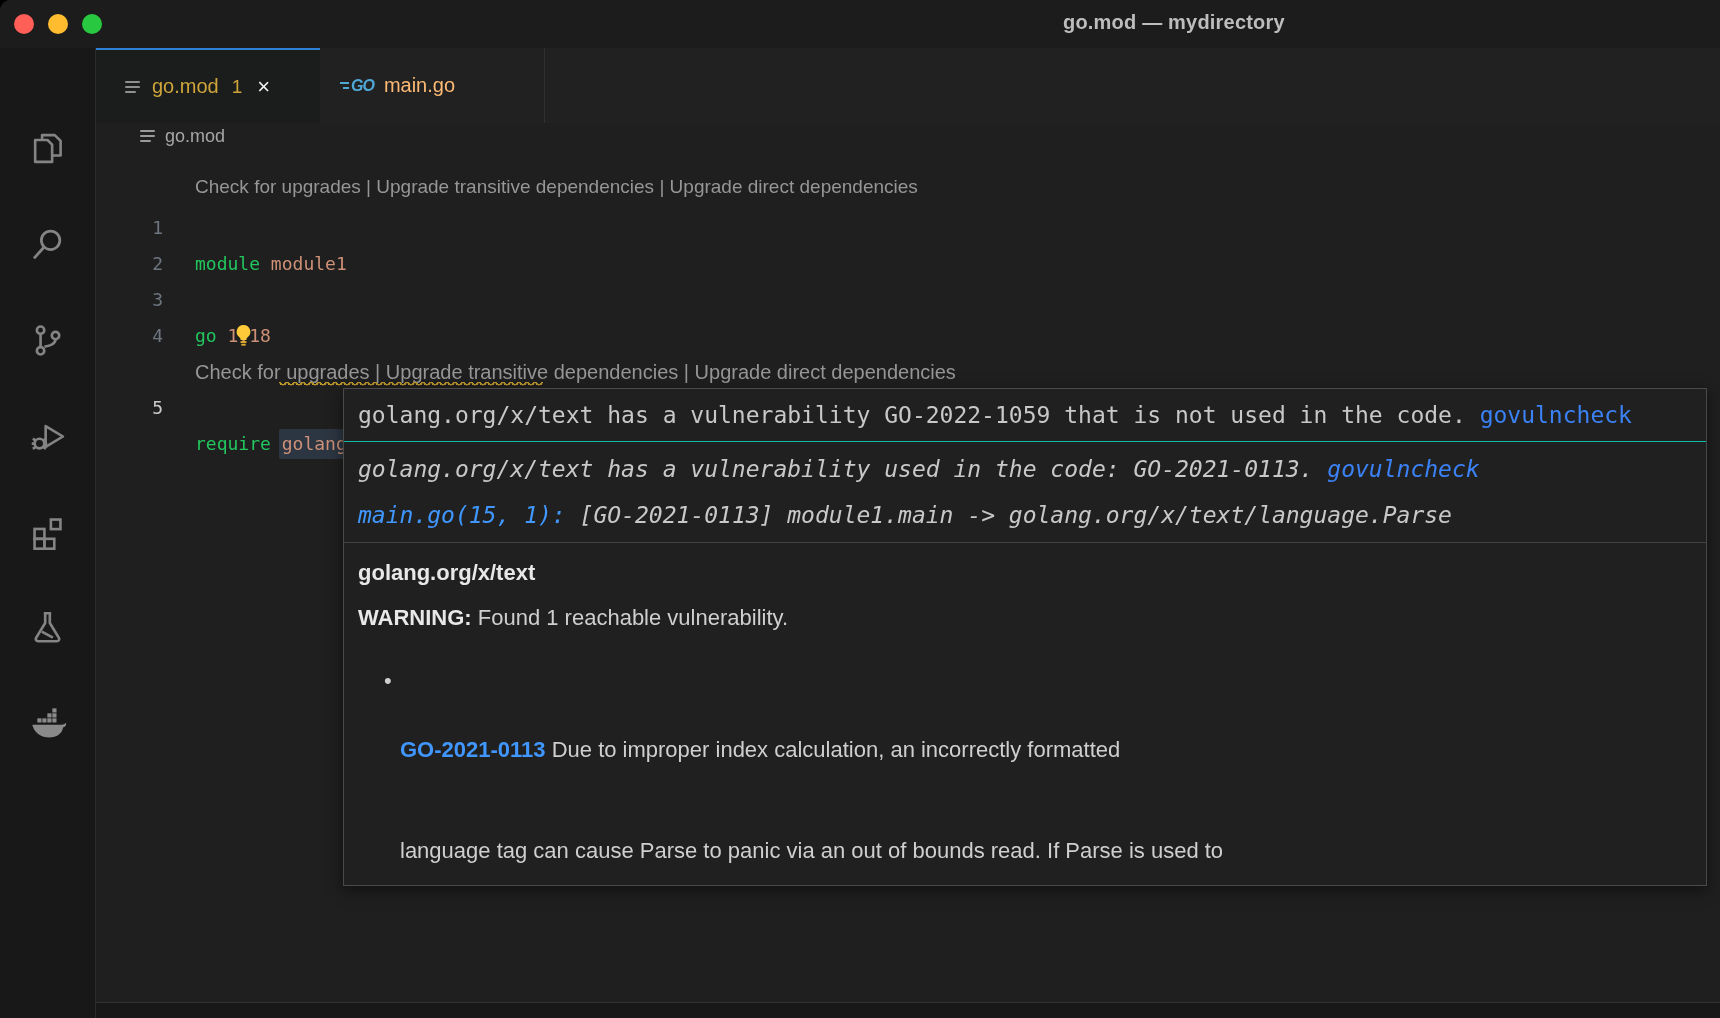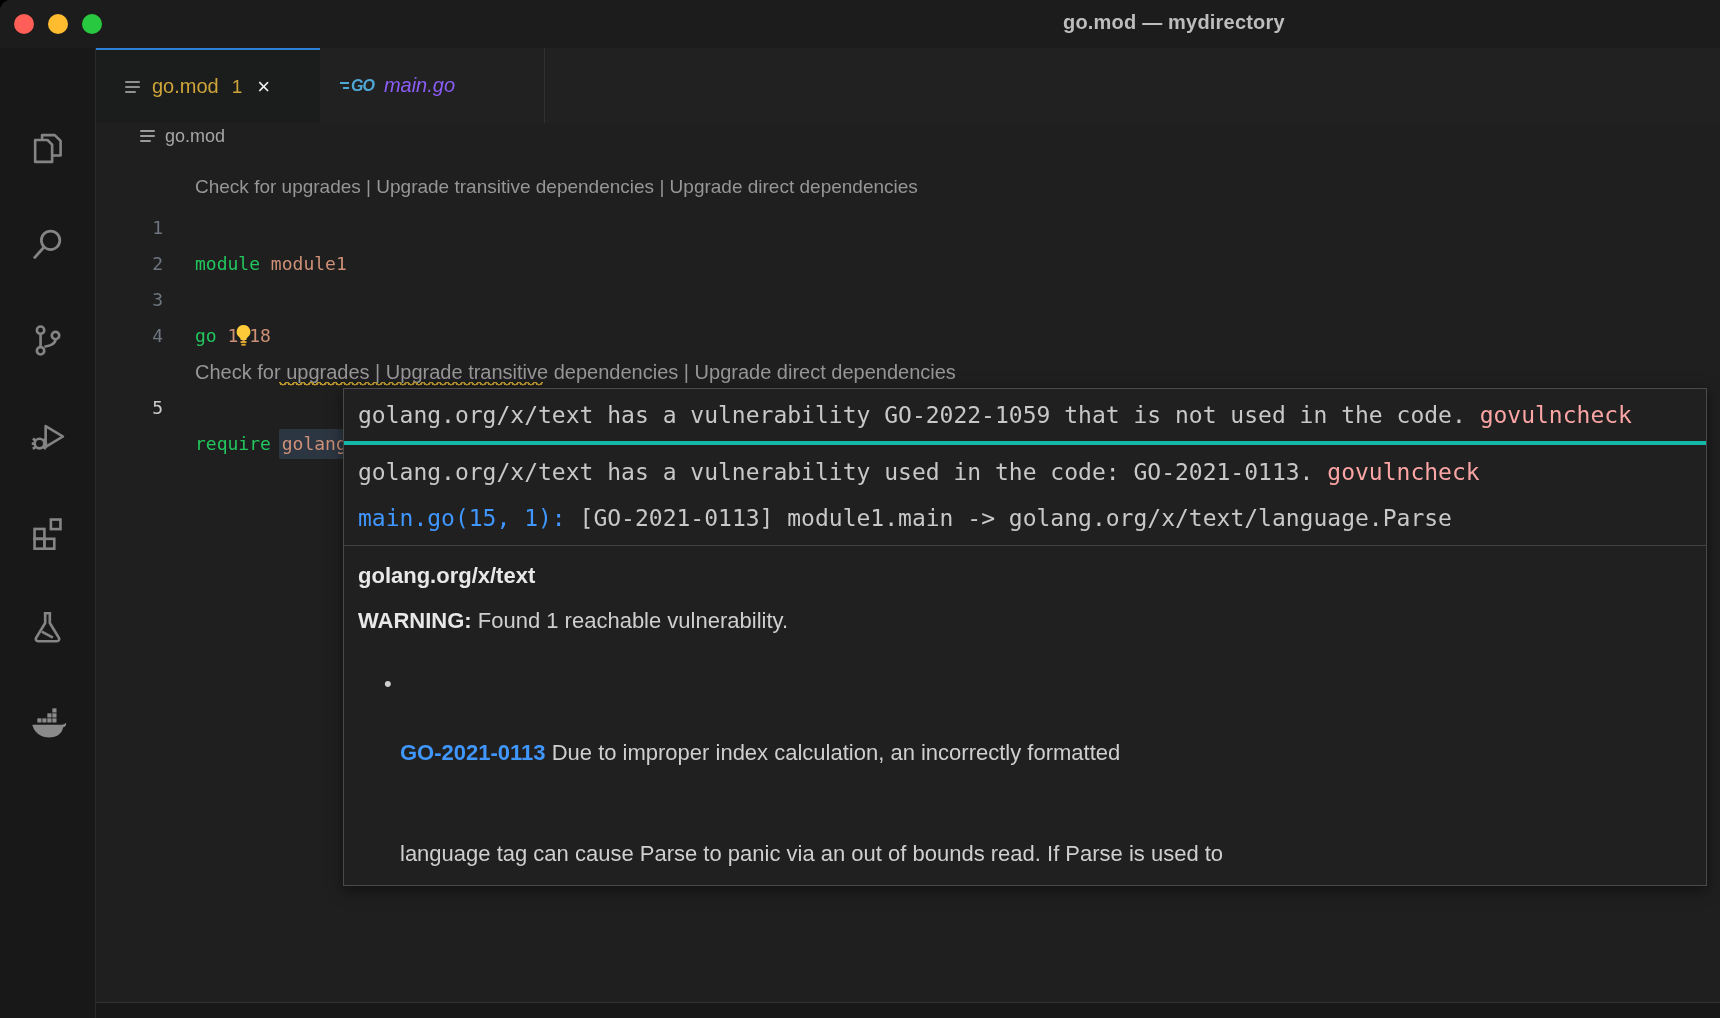--- a/index.html
+++ b/index.html
@@ -21,21 +21,21 @@
   .act-item { position:absolute; left:0; width:95px; height:72px; display:flex; align-items:center; justify-content:center; cursor:pointer; }
 
   
   .tabbar { position:absolute; top:48px; left:96px; right:0; height:75px; background:#212121; }
   .tab { position:absolute; top:0; height:75px; display:flex; align-items:center; }
   .tab-active { left:0; width:224px; background:#1b1c1c; border-top:2.5px solid #2f81d7; padding-left:29px; }
   .tab-inactive { left:224px; width:225px; background:#212121; border-right:1px solid #303030; padding-left:20px; }
   .tab-label { font-size:20px; color:#cda53a; margin-left:12px; }
   .tab-badge { font-size:19px; color:#cda53a; margin-left:13px; }
   .tab-close { font-size:22px; color:#f0f0f0; margin-left:15px; cursor:pointer; line-height:20px; }
-  .tab-label-preview { font-size:20px; font-style:italic; color:#8b5cf6; margin-left:10px; }
+  .tab-label-preview { font-size:20px; color:#fdba74; margin-left:10px; }
   .list-icon { display:inline-flex; flex-direction:column; gap:3px; }
   .list-icon i { display:block; height:2px; background:#8f8f8f; border-radius:1px; }
   .list-icon i:nth-child(1){ width:15px; }
   .list-icon i:nth-child(2){ width:15px; }
   .list-icon i:nth-child(3){ width:11px; }
   .go-icon { display:inline-flex; align-items:center; }
   .go-lines { display:inline-flex; flex-direction:column; gap:3px; margin-right:2px; }
   .go-lines i { display:block; height:2px; background:#4fa7d5; }
   .go-lines i:nth-child(1){ width:9px; }
   .go-lines i:nth-child(2){ width:6px; margin-left:3px; }
@@ -59,24 +59,24 @@
   .hl-range { background:rgba(86,130,180,.24); border-radius:2px; padding:4px 3px 5px 3px; margin:0 -3px; }
   .squiggle { position:absolute; left:182px; top:233px; width:264px; height:5px;
               background-image:radial-gradient(circle at 4px -0.5px, transparent 2.1px, #b8962e 2.3px, #b8962e 3.9px, transparent 4.1px);
               background-size:8px 5px; background-repeat:repeat-x; }
   .bulb-row { position:absolute; left:98px; top:5px; }
 
   
   .hover { position:absolute; left:343px; top:388px; width:1364px; height:498px; background:#202020;
            border:1px solid #4a4a4a; box-shadow:0 4px 14px rgba(0,0,0,.5); overflow:hidden; z-index:10; }
   .hv-mono { font-family:"DejaVu Sans Mono", monospace; font-size:23px; color:#c8c8c8; white-space:pre; }
-  .hv-source { color:#fca5a5; }
+  .hv-source { color:#3b82f6; }
   .hv-link { color:#4097ff; cursor:pointer; }
   .hv-sec1 { padding:13px 14px; }
-  .hv-sec2 { padding:14px 14px; border-top:4px solid #14b8a6; border-bottom:1px solid #424242; }
+  .hv-sec2 { padding:14px 14px; border-top:1px solid #14b8a6; border-bottom:1px solid #424242;font-style:italic; }
   .hv-sec2 .line-b { margin-top:20px; }
   .hv-sec3 { padding:17px 14px; font-size:22px; color:#cfcfcf; }
   .hv-pkg { font-weight:bold; color:#e8e8e8; margin-bottom:19px; }
   .hv-warn { margin-bottom:35px; white-space:pre; }
   .hv-warn b { color:#e8e8e8; }
   .hv-list { position:relative; }
   .hv-bullet { position:absolute; left:26px; top:2px; color:#cfcfcf; }
   .hv-desc { margin-left:42px; width:990px; line-height:33.5px; white-space:pre; }
   .hv-desc .hv-link { font-weight:bold; }
 

